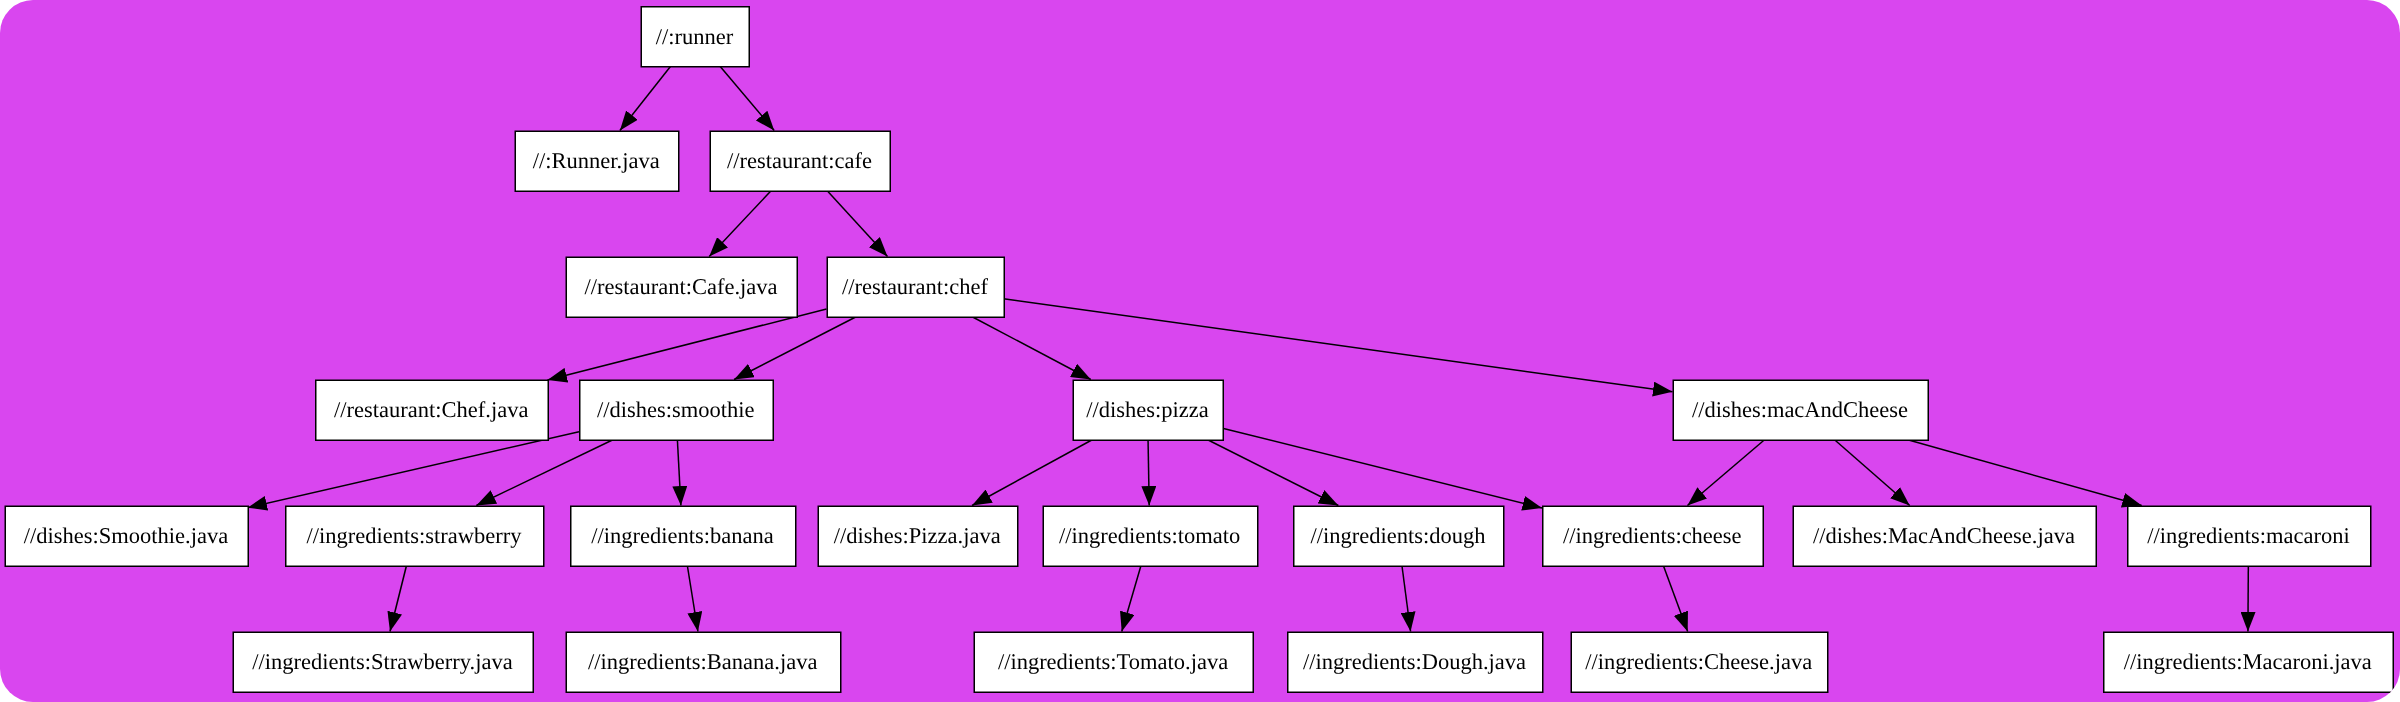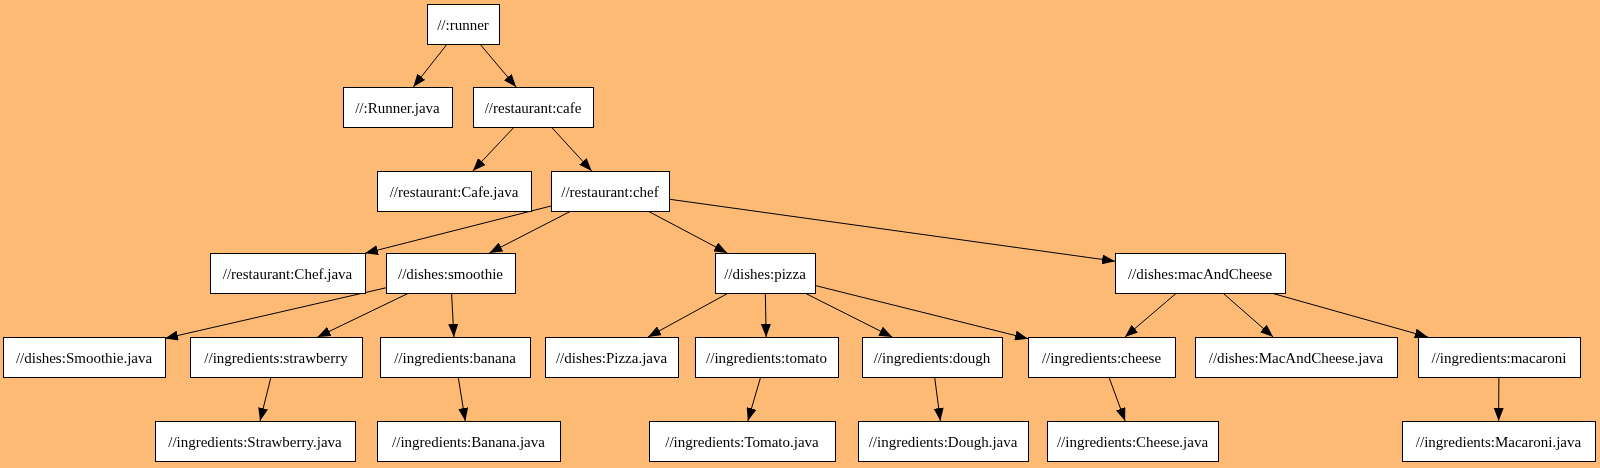--- a/index.html
+++ b/index.html
@@ -4,22 +4,23 @@
 <style>
   html, body {
     margin: 0;
     padding: 0;
     background: #ffffff;
   }
   .canvas-wrap {
     position: relative;
     width: 1600px;
     height: 468px;
-    background: #fdba74;
+    background: #d946ef;
     overflow: hidden;
+    border-radius: 22px;
   }
   svg {
     display: block;
     font-family: "Liberation Serif", "DejaVu Serif", serif;
   }
   .node-box {
     fill: #ffffff;
     stroke: #000000;
     stroke-width: 1;
   }

